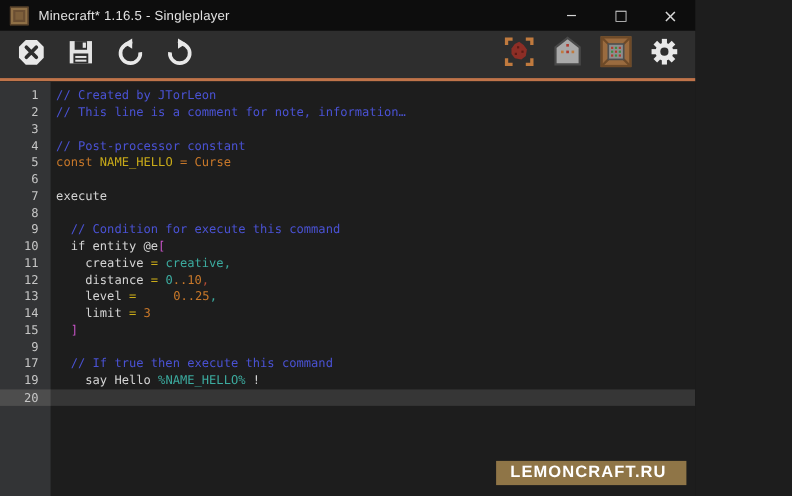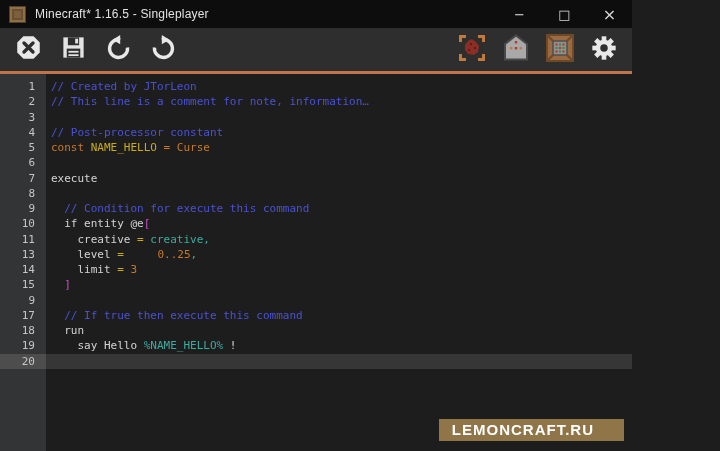--- a/index.html
+++ b/index.html
@@ -30,21 +30,21 @@
   .lines{position:relative;padding-top:5px;}
   .line{display:flex;height:15.25px;line-height:15.25px;}
   .line .ln{flex:none;width:46px;box-sizing:border-box;padding-right:11px;text-align:right;
     color:#c6c6c6;}
   .line .code{flex:1;white-space:pre;padding-left:5px;color:#d4d4d4;}
   .line.active{background:#363636;}
   .line.active .ln{background:#4d4d4d;}
 
   
   .watermark{position:absolute;right:8px;bottom:10px;background:#8f7547;color:#ffffff;
-    font-size:15px;font-weight:bold;letter-spacing:1px;padding:2px 30px 3px 13px;
+    font-size:15px;font-weight:bold;letter-spacing:1px;padding:2px 18px 3px 13px;
     font-family:"Liberation Sans",sans-serif;}
 </style>
 </head>
 <body>
 
 <div class="window">
 
   <div class="titlebar">
     <div class="app-icon"></div>
     <div class="title-text">Minecraft* 1.16.5 - Singleplayer</div>
@@ -200,44 +200,44 @@
         </div>
         <div class="line">
           <span class="ln">10</span>
           <span class="code"><span style="color: rgb(212, 212, 212);">  if entity @e</span><span style="color: rgb(198, 83, 198);">[</span></span>
         </div>
         <div class="line">
           <span class="ln">11</span>
           <span class="code"><span style="color: rgb(212, 212, 212);">    creative </span><span style="color: rgb(201, 171, 25);">= </span><span style="color: rgb(60, 171, 159);">creative,</span></span>
         </div>
         <div class="line">
+          <span class="ln">12</span>
+          <span class="code"><span style="color: rgb(212, 212, 212);">    distance </span><span style="color: rgb(201, 171, 25);">= </span><span style="color: rgb(60, 171, 159);">0</span><span style="color: rgb(200, 120, 42);">..10</span><span style="color: rgb(180, 74, 52);">,</span></span>
+        </div>
+        <div class="line">
           <span class="ln">13</span>
           <span class="code"><span style="color: rgb(212, 212, 212);">    level </span><span style="color: rgb(201, 171, 25);">= </span><span style="color: rgb(200, 120, 42); margin-left: 27px;">0..25</span><span style="color: rgb(60, 171, 159);">,</span></span>
         </div>
         <div class="line">
           <span class="ln">14</span>
           <span class="code"><span style="color: rgb(212, 212, 212); text-align: right;">    limit </span><span style="color: rgb(201, 171, 25);">= </span><span style="color: rgb(200, 120, 42);">3</span></span>
         </div>
         <div class="line">
           <span class="ln">15</span>
           <span class="code"><span style="color: rgb(198, 83, 198);">  ]</span></span>
         </div>
         <div class="line">
           <span class="ln">9</span>
           <span class="code"></span>
         </div>
         <div class="line">
           <span class="ln">17</span>
           <span class="code"><span style="color: rgb(74, 82, 212);">  // If true then execute this command</span></span>
         </div>
         <div class="line">
-          <span class="ln">18</span>
-          <span class="code"><span style="color: rgb(212, 212, 212);">  run</span></span>
-        </div>
-        <div class="line">
           <span class="ln">19</span>
           <span class="code"><span style="color: rgb(212, 212, 212);">    say Hello </span><span style="color: rgb(60, 171, 159); text-align: center;">%NAME_HELLO%</span><span style="color: rgb(212, 212, 212);"> !</span></span>
         </div>
         <div class="line active">
           <span class="ln">20</span>
           <span class="code"></span>
         </div>
       </div>
     <div class="watermark" style="background: rgb(143, 117, 71);">LEMONCRAFT.RU</div>
   </div>

